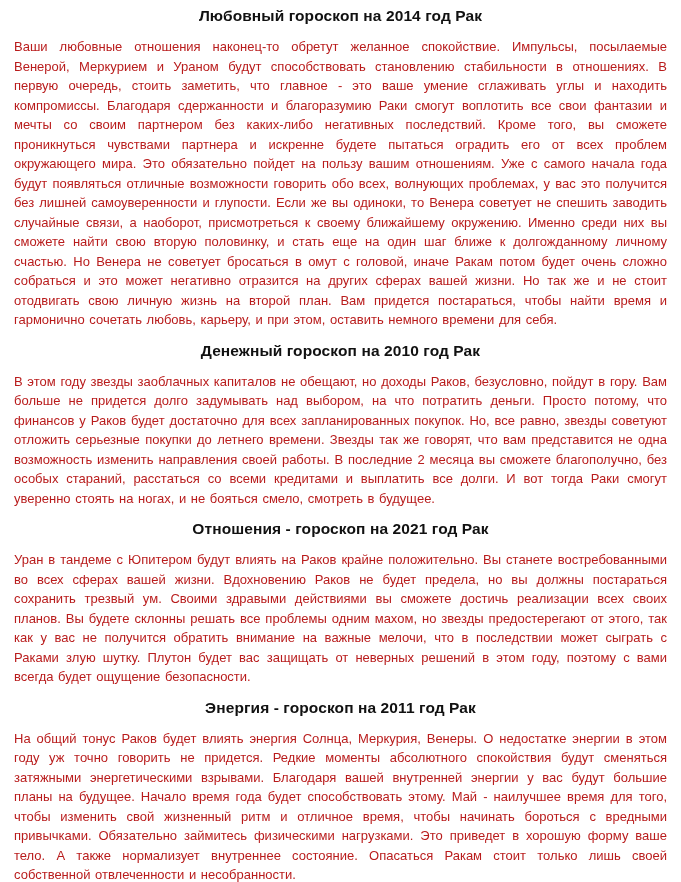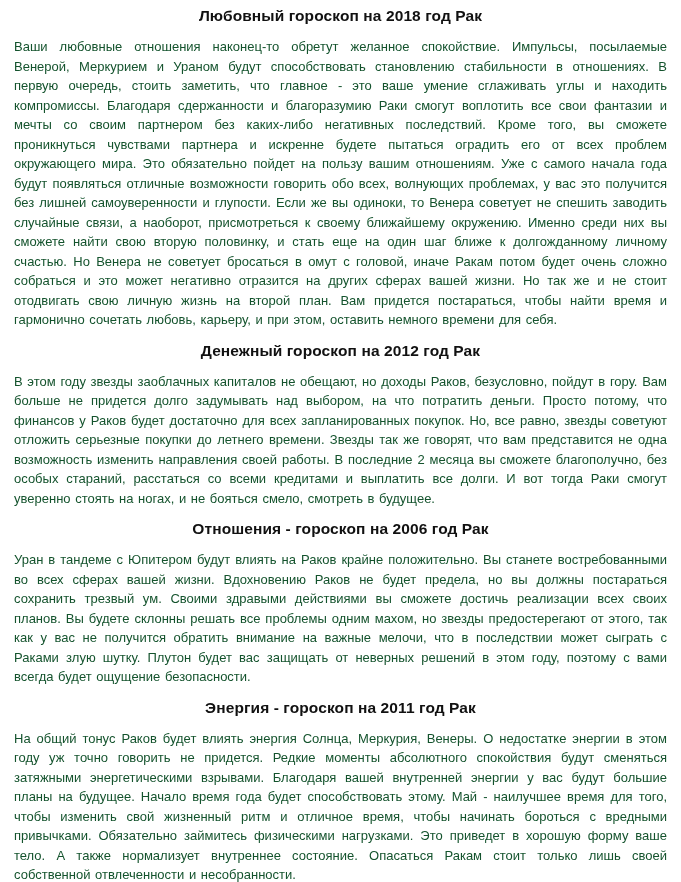--- a/index.html
+++ b/index.html
@@ -21,45 +21,45 @@
     font-size: 15.5px;
     font-weight: bold;
     color: #111111;
     text-align: center;
     line-height: 17px;
     letter-spacing: 0.1px;
   }
   .section-body {
     margin: 0 0 12px 0;
     font-size: 13px;
-    color: #14532d;
+    color: #b91c1c;
     line-height: 19.5px;
     text-align: justify;
     word-spacing: 1px;
   }
   section { margin: 0; }
   section + section .section-title { margin-top: 0; }
 </style>
 </head>
 <body>
 
 <div class="page">
 
   <section>
-    <h2 class="section-title">Любовный гороскоп на 2018 год Рак</h2>
+    <h2 class="section-title">Любовный гороскоп на 2014 год Рак</h2>
     <p class="section-body">Ваши любовные отношения наконец-то обретут желанное спокойствие. Импульсы, посылаемые Венерой, Меркурием и Ураном будут способствовать становлению стабильности в отношениях. В первую очередь, стоить заметить, что главное - это ваше умение сглаживать углы и находить компромиссы. Благодаря сдержанности и благоразумию Раки смогут воплотить все свои фантазии и мечты со своим партнером без каких-либо негативных последствий. Кроме того, вы сможете проникнуться чувствами партнера и искренне будете пытаться оградить его от всех проблем окружающего мира. Это обязательно пойдет на пользу вашим отношениям. Уже с самого начала года будут появляться отличные возможности говорить обо всех, волнующих проблемах, у вас это получится без лишней самоуверенности и глупости. Если же вы одиноки, то Венера советует не спешить заводить случайные связи, а наоборот, присмотреться к своему ближайшему окружению. Именно среди них вы сможете найти свою вторую половинку, и стать еще на один шаг ближе к долгожданному личному счастью. Но Венера не советует бросаться в омут с головой, иначе Ракам потом будет очень сложно собраться и это может негативно отразится на других сферах вашей жизни. Но так же и не стоит отодвигать свою личную жизнь на второй план. Вам придется постараться, чтобы найти время и гармонично сочетать любовь, карьеру, и при этом, оставить немного времени для себя.</p>
   </section>
 
   <section>
-    <h2 class="section-title">Денежный гороскоп на 2012 год Рак</h2>
+    <h2 class="section-title">Денежный гороскоп на 2010 год Рак</h2>
     <p class="section-body">В этом году звезды заоблачных капиталов не обещают, но доходы Раков, безусловно, пойдут в гору. Вам больше не придется долго задумывать над выбором, на что потратить деньги. Просто потому, что финансов у Раков будет достаточно для всех запланированных покупок. Но, все равно, звезды советуют отложить серьезные покупки до летнего времени. Звезды так же говорят, что вам представится не одна возможность изменить направления своей работы. В последние 2 месяца вы сможете благополучно, без особых стараний, расстаться со всеми кредитами и выплатить все долги. И вот тогда Раки смогут уверенно стоять на ногах, и не бояться смело, смотреть в будущее.</p>
   </section>
 
   <section>
-    <h2 class="section-title">Отношения - гороскоп на 2006 год Рак</h2>
+    <h2 class="section-title">Отношения - гороскоп на 2021 год Рак</h2>
     <p class="section-body">Уран в тандеме с Юпитером будут влиять на Раков крайне положительно. Вы станете востребованными во всех сферах вашей жизни. Вдохновению Раков не будет предела, но вы должны постараться сохранить трезвый ум. Своими здравыми действиями вы сможете достичь реализации всех своих планов. Вы будете склонны решать все проблемы одним махом, но звезды предостерегают от этого, так как у вас не получится обратить внимание на важные мелочи, что в последствии может сыграть с Раками злую шутку. Плутон будет вас защищать от неверных решений в этом году, поэтому с вами всегда будет ощущение безопасности.</p>
   </section>
 
   <section>
     <h2 class="section-title">Энергия - гороскоп на 2011 год Рак</h2>
     <p class="section-body">На общий тонус Раков будет влиять энергия Солнца, Меркурия, Венеры. О недостатке энергии в этом году уж точно говорить не придется. Редкие моменты абсолютного спокойствия будут сменяться затяжными энергетическими взрывами. Благодаря вашей внутренней энергии у вас будут большие планы на будущее. Начало время года будет способствовать этому. Май - наилучшее время для того, чтобы изменить свой жизненный ритм и отличное время, чтобы начинать бороться с вредными привычками. Обязательно займитесь физическими нагрузками. Это приведет в хорошую форму ваше тело. А также нормализует внутреннее состояние. Опасаться Ракам стоит только лишь своей собственной отвлеченности и несобранности.</p>
   </section>
 
 </div>
 

